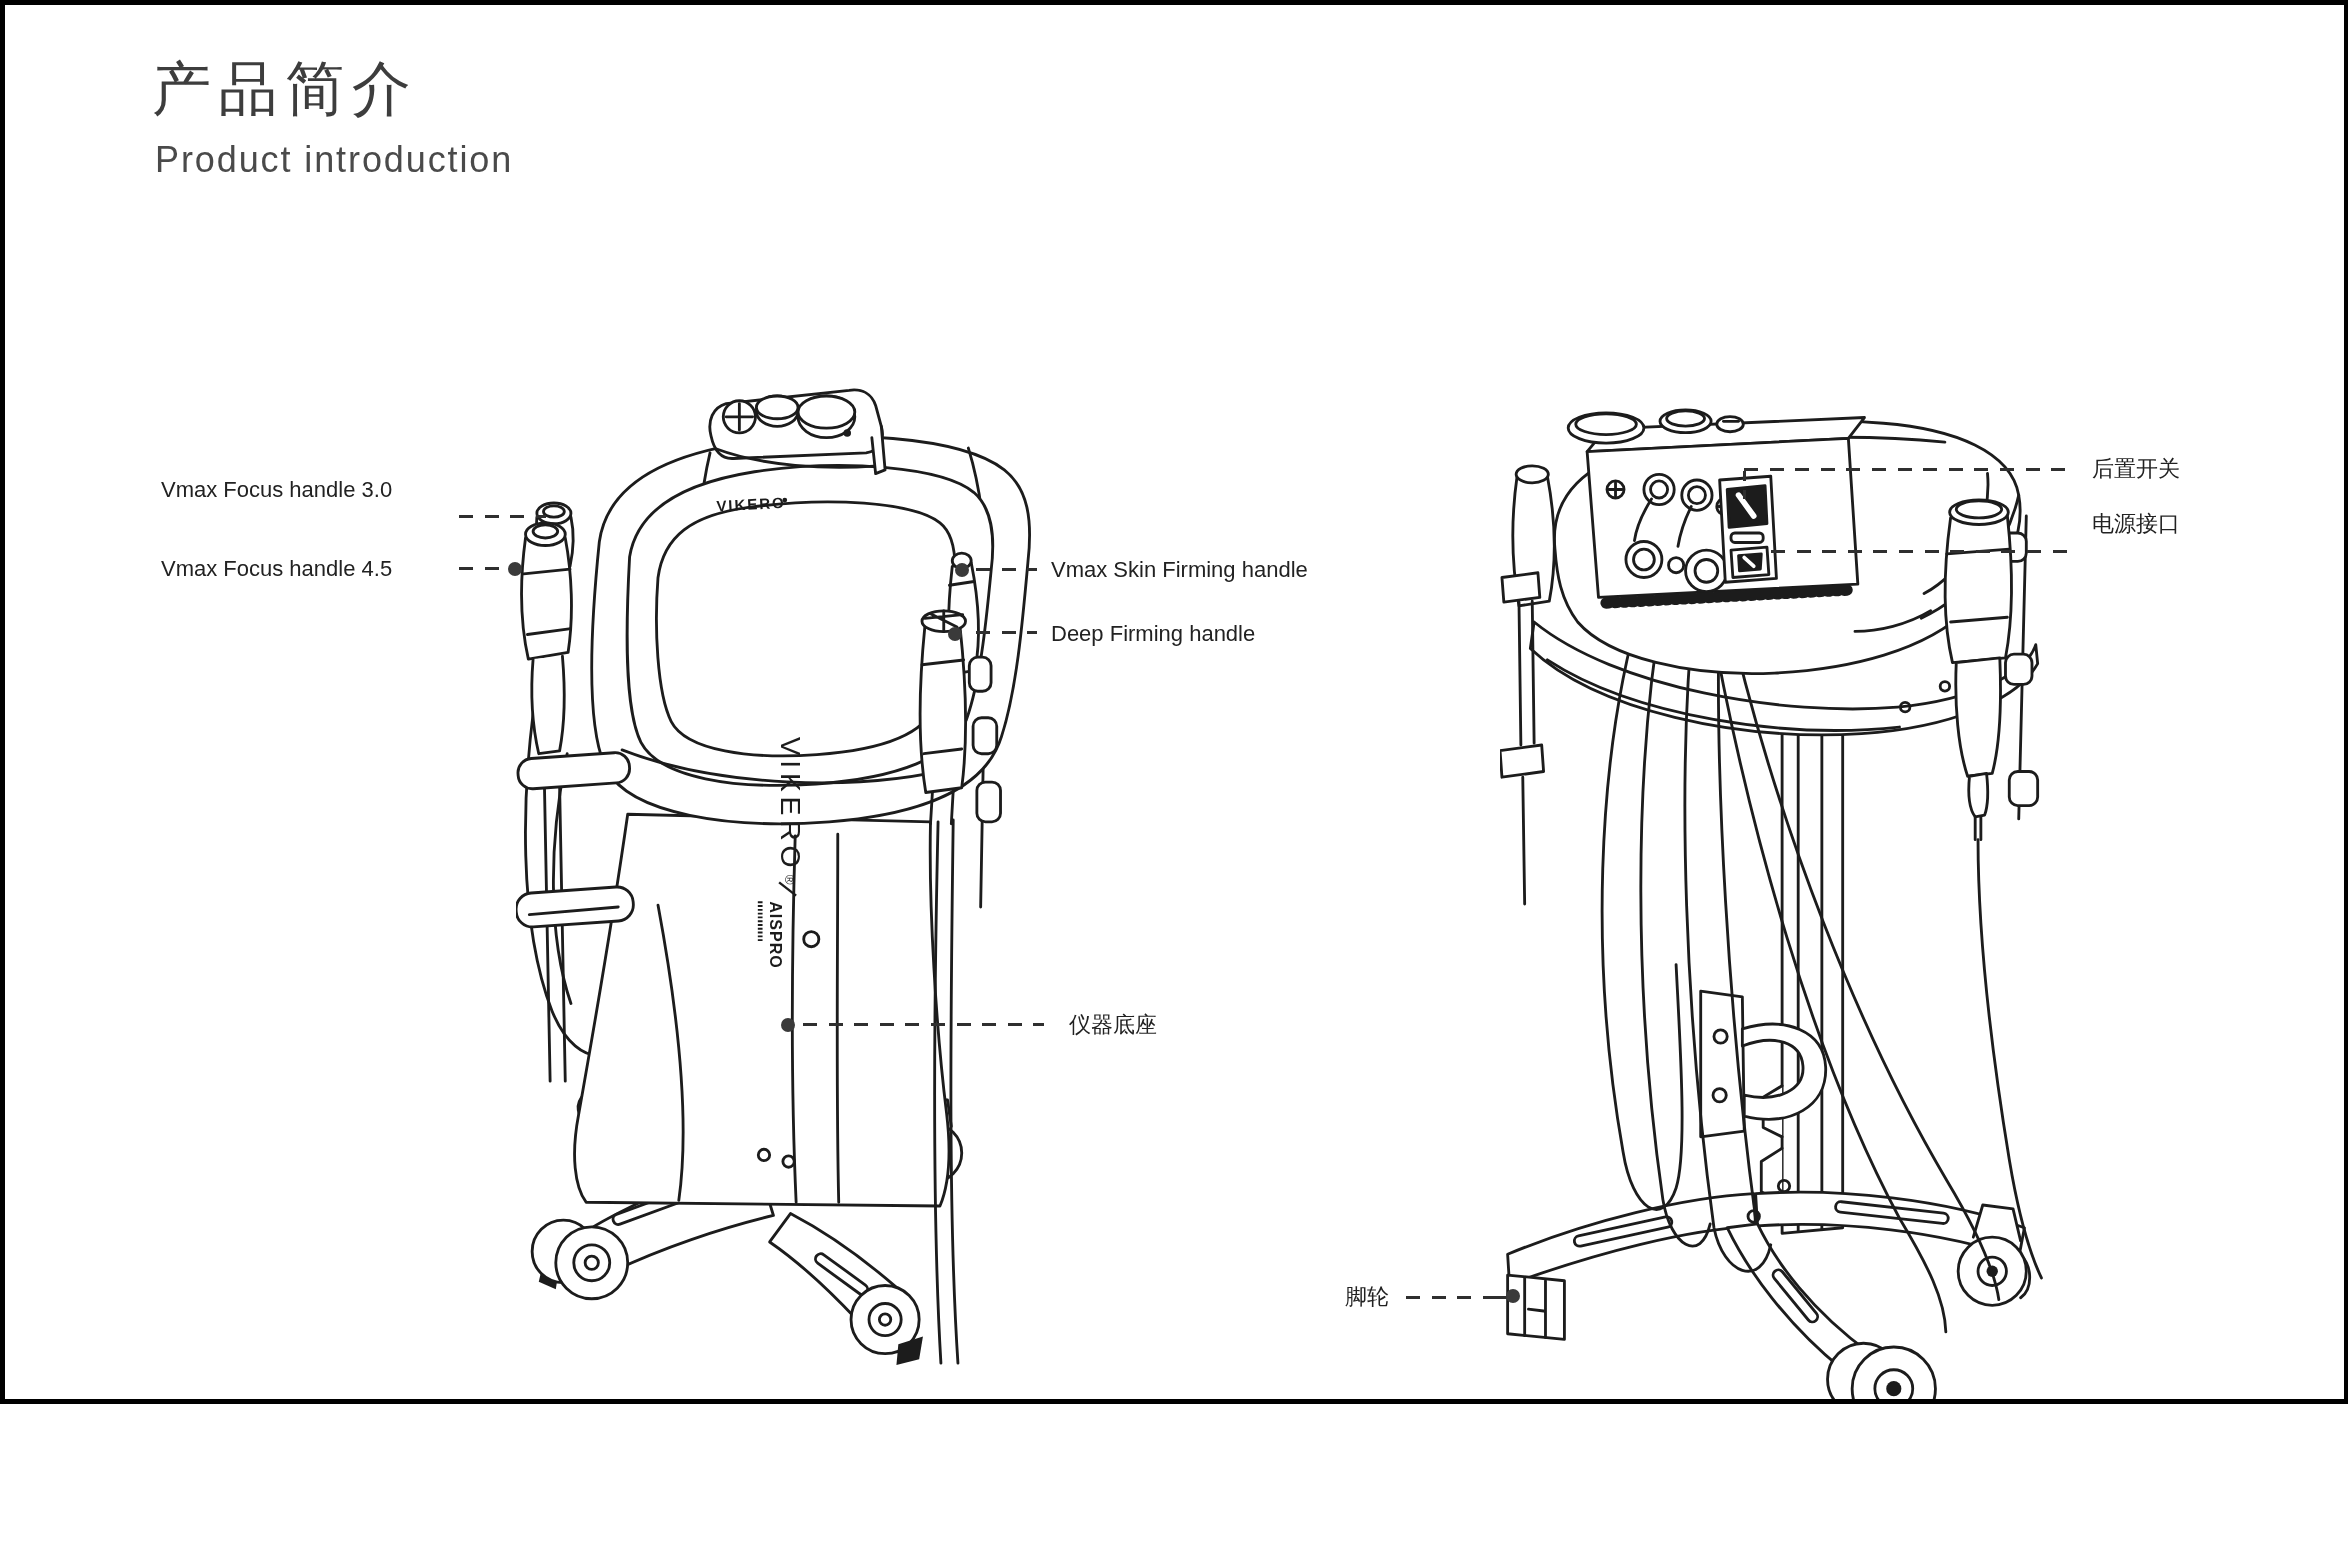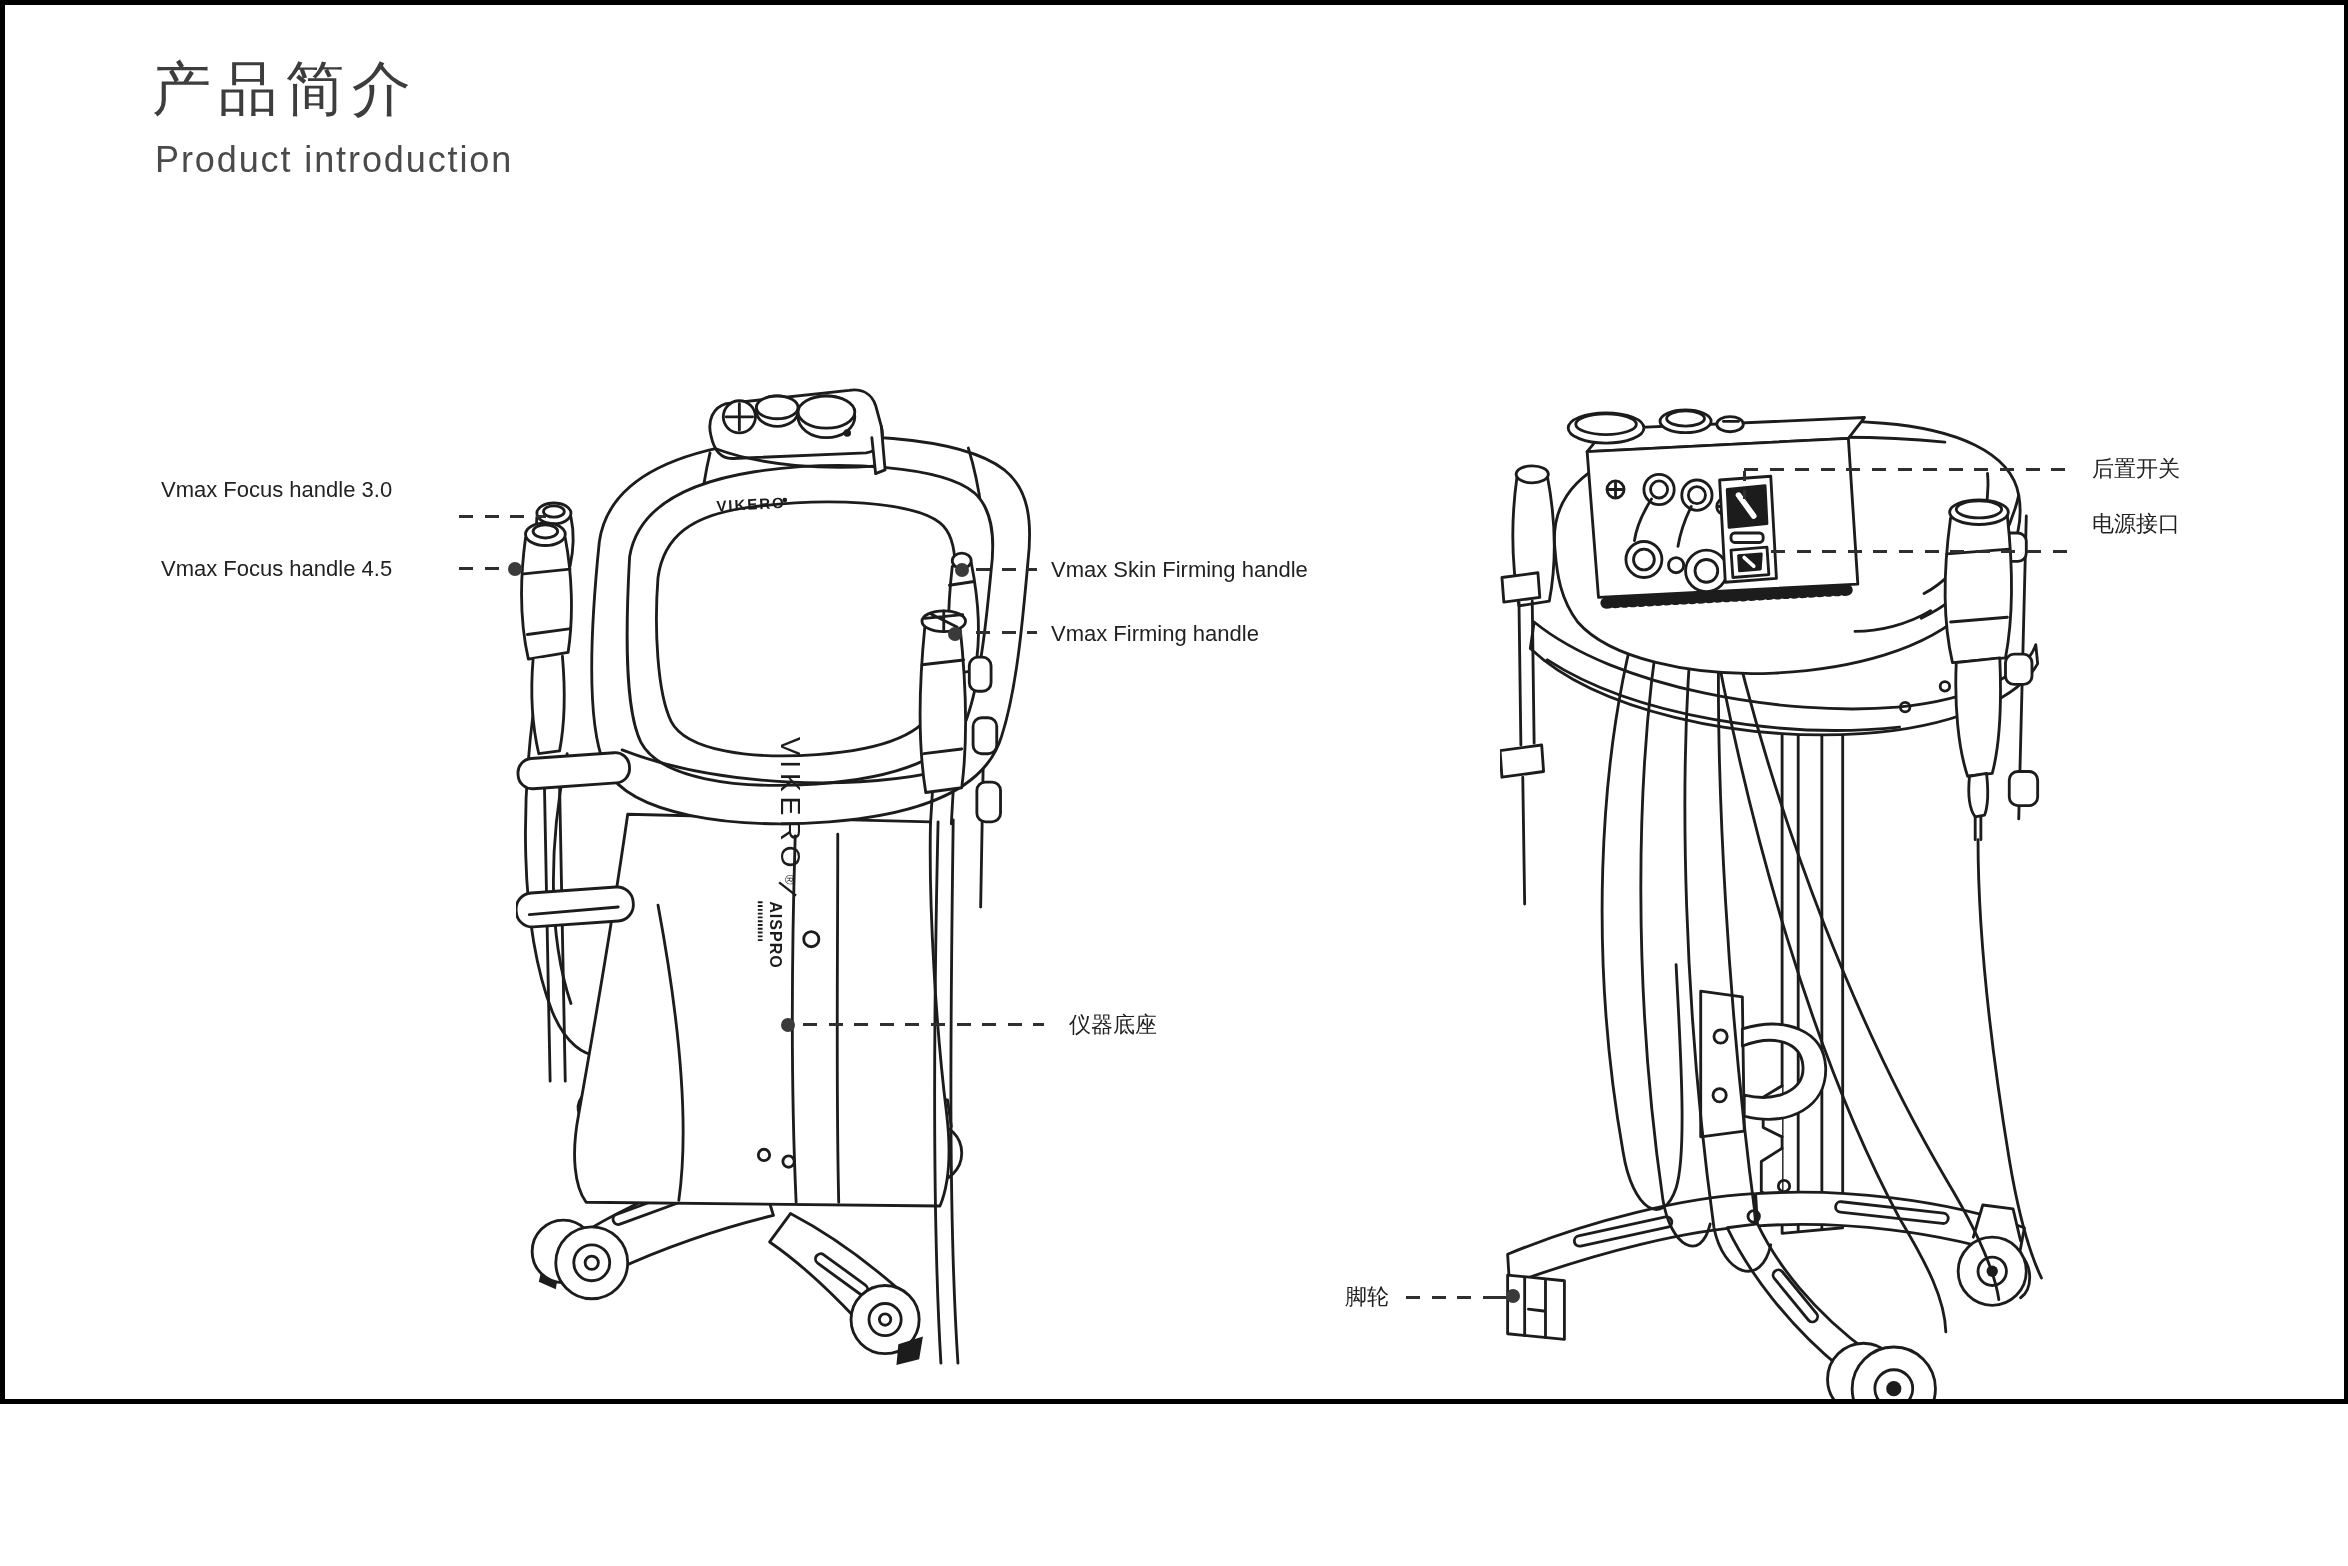--- a/index.html
+++ b/index.html
@@ -312,21 +312,21 @@
   <div class="c-label" style="left:156px;top:543px">Vmax Focus handle 4.5</div>
   <div class="leader-h" style="left:454px;top:562px;width:52px"></div>
   <div class="dot" style="left:503px;top:557px"></div>
 
   <div class="dot" style="left:950px;top:558px"></div>
   <div class="leader-h" style="left:971px;top:563px;width:61px"></div>
   <div class="c-label" style="left:1046px;top:544px">Vmax Skin Firming handle</div>
 
   <div class="dot" style="left:943px;top:622px"></div>
   <div class="leader-h" style="left:971px;top:626px;width:61px"></div>
-  <div class="c-label" style="left:1046px;top:608px">Vmax Firming handle</div>
+  <div class="c-label" style="left:1046px;top:608px">Deep Firming handle</div>
 
   <div class="dot" style="left:776px;top:1013px"></div>
   <div class="leader-h" style="left:798px;top:1018px;width:241px"></div>
   <div class="c-label" style="left:1064px;top:999px">仪器底座</div>
 
   <div class="leader-v" style="left:1738px;top:466px;height:28px"></div>
   <div class="leader-h" style="left:1739px;top:463px;width:333px"></div>
   <div class="c-label" style="left:2087px;top:443px">后置开关</div>
 
   <div class="leader-h" style="left:1766px;top:545px;width:305px"></div>

